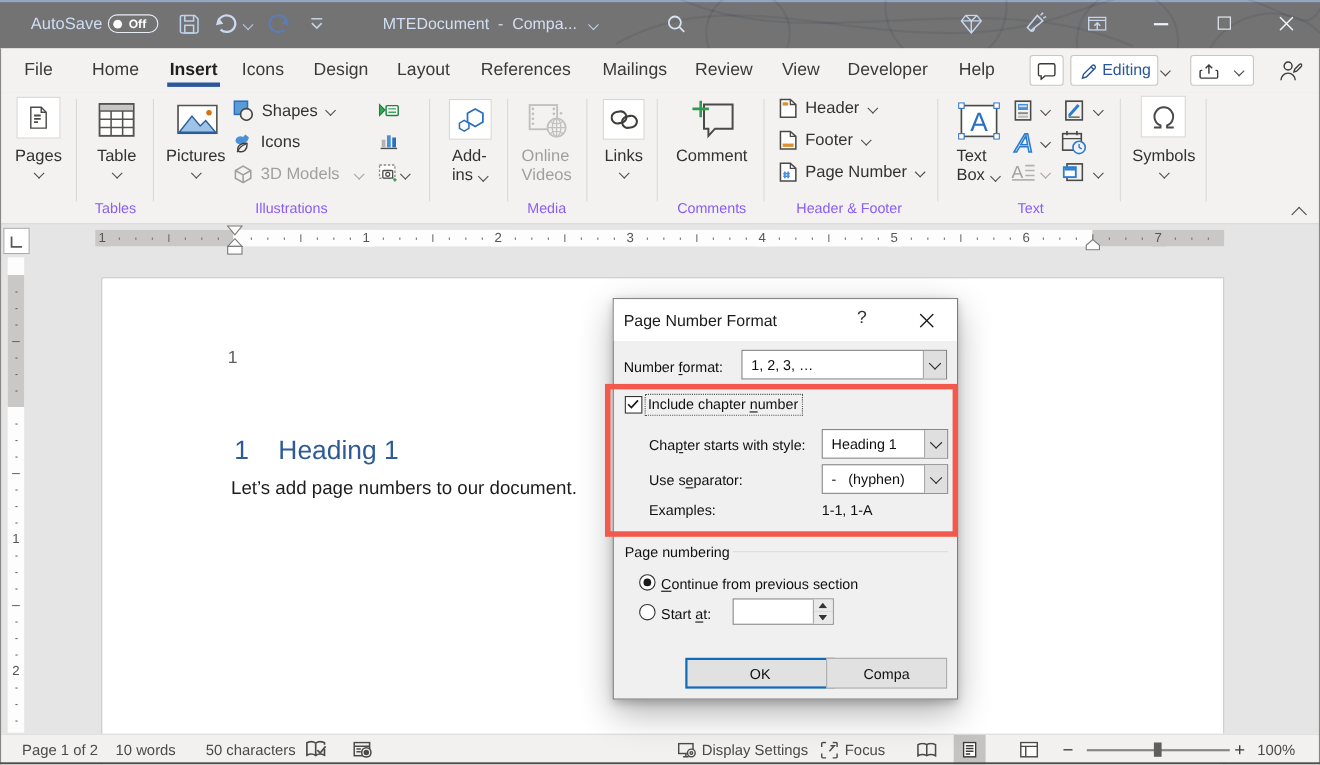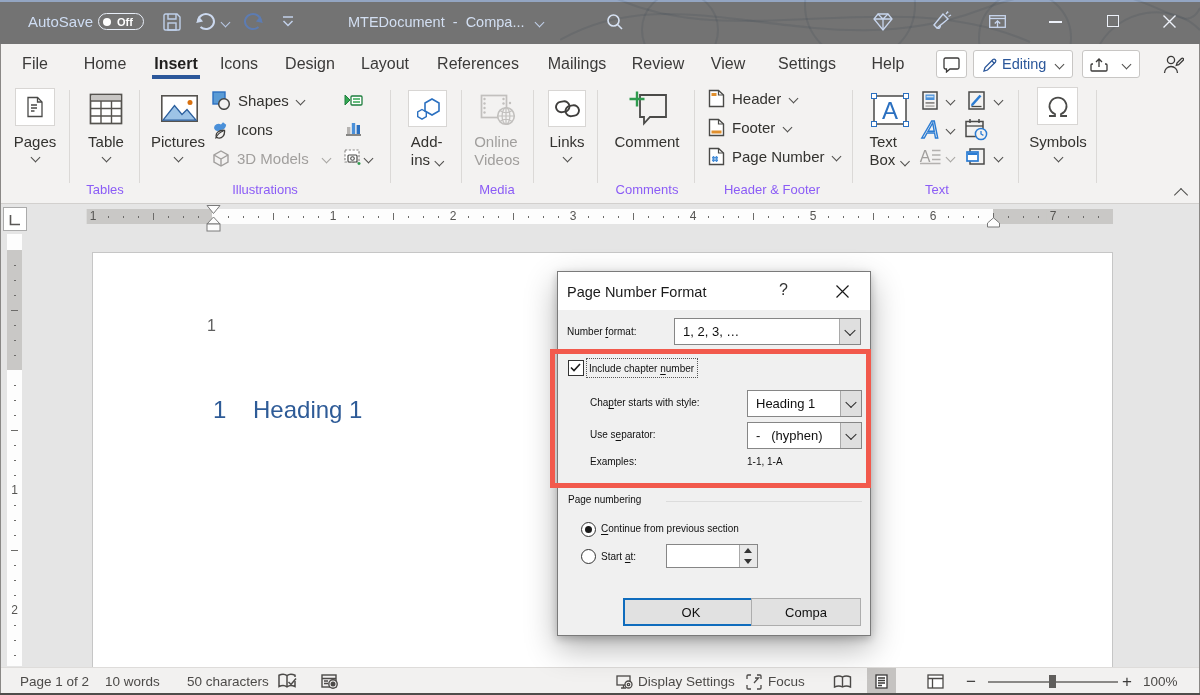--- a/index.html
+++ b/index.html
@@ -30,21 +30,21 @@
 .vrm{position:absolute;left:0;width:15px;background:#c9c8c6;}
 .vnum{position:absolute;left:0;width:15px;text-align:center;font-size:12px;color:#565553;}
 .vtickd{position:absolute;left:7px;width:2px;height:1px;background:#6c6b69;}
 .vtickm{position:absolute;left:4px;width:7px;height:1px;background:#6c6b69;}
 .docarea{left:0;top:234px;width:1200px;height:432px;background:#e5e5e5;}
 .page{position:absolute;left:92px;top:18px;width:1021px;height:500px;background:#fff;border:1px solid #c6c6c6;box-sizing:border-box;}
 .statusbar{left:0;top:667px;width:1200px;height:28px;background:#f2f1f0;border-top:1px solid #dedcda;box-sizing:border-box;font-size:13.5px;color:#4c4a48;}
 .sbi{position:absolute;top:0;height:27px;display:flex;align-items:center;white-space:nowrap;}
 .dialog{left:557px;top:271px;width:314px;height:365px;background:#f0f0f0;border:1px solid #7a7a7a;box-sizing:border-box;box-shadow:0 12px 30px rgba(0,0,0,.30),0 3px 8px rgba(0,0,0,.22);font-size:13px;color:#101010;}
 .dtitle{position:absolute;left:0;top:0;width:100%;height:38px;background:#fff;}
-.dlabel{position:absolute;white-space:nowrap;font-size:10px;color:#101010;}
+.dlabel{position:absolute;white-space:nowrap;font-size:13px;color:#101010;}
 .combo{position:absolute;background:#fff;border:1px solid #868686;box-sizing:border-box;}
 .combobtn{position:absolute;right:0;top:0;bottom:0;width:20px;background:#dfdfdf;border-left:1px solid #a9a9a9;}
 .combotext{position:absolute;left:8px;top:0;bottom:0;display:flex;align-items:center;font-size:13px;color:#101010;white-space:nowrap;}
 .cchev{position:absolute;left:50%;top:50%;width:7px;height:7px;border-right:1.6px solid #2b2b2b;border-bottom:1.6px solid #2b2b2b;transform:translate(-50%,-70%) rotate(45deg);}
 .redrect{left:550px;top:349px;width:321px;height:139px;border:5px solid #f2594c;box-sizing:border-box;}
 .btn{position:absolute;background:#e1e1e1;border:1px solid #adadad;box-sizing:border-box;display:flex;align-items:center;justify-content:center;font-size:13px;color:#101010;}
 .u{text-decoration:underline;text-underline-offset:2px;}
 </style></head>
 <body>
 
@@ -122,30 +122,30 @@
   <div class="tab" style="left:105px;">Home</div>
   <div class="tab tabsel" style="left:176px;">Insert</div>
   <div class="abs" style="left:152px;top:31px;width:48px;height:3.5px;background:#2b579a;"></div>
   <div class="tab" style="left:239px;">Icons</div>
   <div class="tab" style="left:310px;">Design</div>
   <div class="tab" style="left:385px;">Layout</div>
   <div class="tab" style="left:478px;">References</div>
   <div class="tab" style="left:577px;">Mailings</div>
   <div class="tab" style="left:658px;">Review</div>
   <div class="tab" style="left:728px;">View</div>
-  <div class="tab" style="left:807px;">Settings</div>
+  <div class="tab" style="left:807px;">Developer</div>
   <div class="tab" style="left:888px;">Help</div>
 
   <div class="abs" style="left:936px;top:6px;width:31px;height:28px;border:1px solid #c8c6c4;border-radius:3px;box-sizing:border-box;background:#fff;">
     <svg style="position:absolute;left:6px;top:6px;" width="17" height="16" viewBox="0 0 17 16" fill="none" stroke="#3b3a39" stroke-width="1.3">
       <path d="M1 2.5 A1.5 1.5 0 0 1 2.5 1 H14.5 A1.5 1.5 0 0 1 16 2.5 V10.5 A1.5 1.5 0 0 1 14.5 12 H7 L3.5 15 V12 H2.5 A1.5 1.5 0 0 1 1 10.5 Z"></path>
     </svg>
   </div>
 
-  <div class="abs" style="left:973px;top:6px;width:100px;height:28px;border:1px solid #c8c6c4;border-radius:3px;box-sizing:border-box;background:#fff;">
+  <div class="abs" style="left:973px;top:6px;width:80px;height:28px;border:1px solid #c8c6c4;border-radius:3px;box-sizing:border-box;background:#fff;">
     <svg style="position:absolute;left:8px;top:6px;" width="16" height="16" viewBox="0 0 16 16" fill="none" stroke="#2b579a" stroke-width="1.3">
       <path d="M2 14 L3 10.5 L11 2.5 a1.8 1.8 0 0 1 2.5 2.5 L5.5 13 Z"></path>
         <path d="M10 4 l2.5 2.5"></path>
     </svg>
     <div style="position:absolute;left:28px;top:5px;font-size:14.5px;color:#2b579a;">Editing</div>
     <div class="chevd" style="left:82px;top:10px;"></div>
   </div>
 
   <div class="abs" style="left:1082px;top:6px;width:58px;height:28px;border:1px solid #c8c6c4;border-radius:3px;box-sizing:border-box;background:#fff;">
     <svg style="position:absolute;left:7px;top:5px;" width="18" height="17" viewBox="0 0 18 17" fill="none" stroke="#3b3a39" stroke-width="1.3">
@@ -486,20 +486,21 @@
       <div class="vtickd" style="top: 361px;"></div>
       <div class="vtickd" style="top: 391px;"></div>
       <div class="vtickd" style="top: 406px;"></div>
       <div class="vtickd" style="top: 421px;"></div>
       <div class="vnum" style="top: 249px;">1</div>
       <div class="vnum" style="top: 369px;">2</div>
     </div>
   <div class="page"></div>
   <div class="abs" style="left:207px;top:83px;font-size:16px;color:#5f5f5f;">1</div>
   <div class="abs" style="left:213px;top:162px;font-size:24px;color:#2e5b97;white-space:nowrap;">1&nbsp;&nbsp;&nbsp;&nbsp;Heading 1</div>
+  <div class="abs" style="left:210px;top:200px;font-size:17px;color:#1c1c1c;white-space:nowrap;">Let’s add page numbers to our document.</div>
 </div>
 
 <div class="abs statusbar" id="statusbar">
   <div class="sbi" style="left:20px;">Page 1 of 2</div>
   <div class="sbi" style="left:105px;">10 words</div>
   <div class="sbi" style="left:187px;">50 characters</div>
   <svg class="abs" style="left:277px;top:5px;" width="20" height="17" viewBox="0 0 20 17" fill="none" stroke="#4c4a48" stroke-width="1.5">
     <path d="M10 2.6 C8 1.1 4.5 1.1 2 2.3 V13.5 c2.5 -1.2 6 -1.2 8 0.3 c2 -1.5 5.5 -1.5 8 -0.3 V8"></path>
     <path d="M10 2.6 c2 -1.5 5.5 -1.5 8 -0.3 V4"></path>
     <path d="M10 2.6 V13.8"></path>

